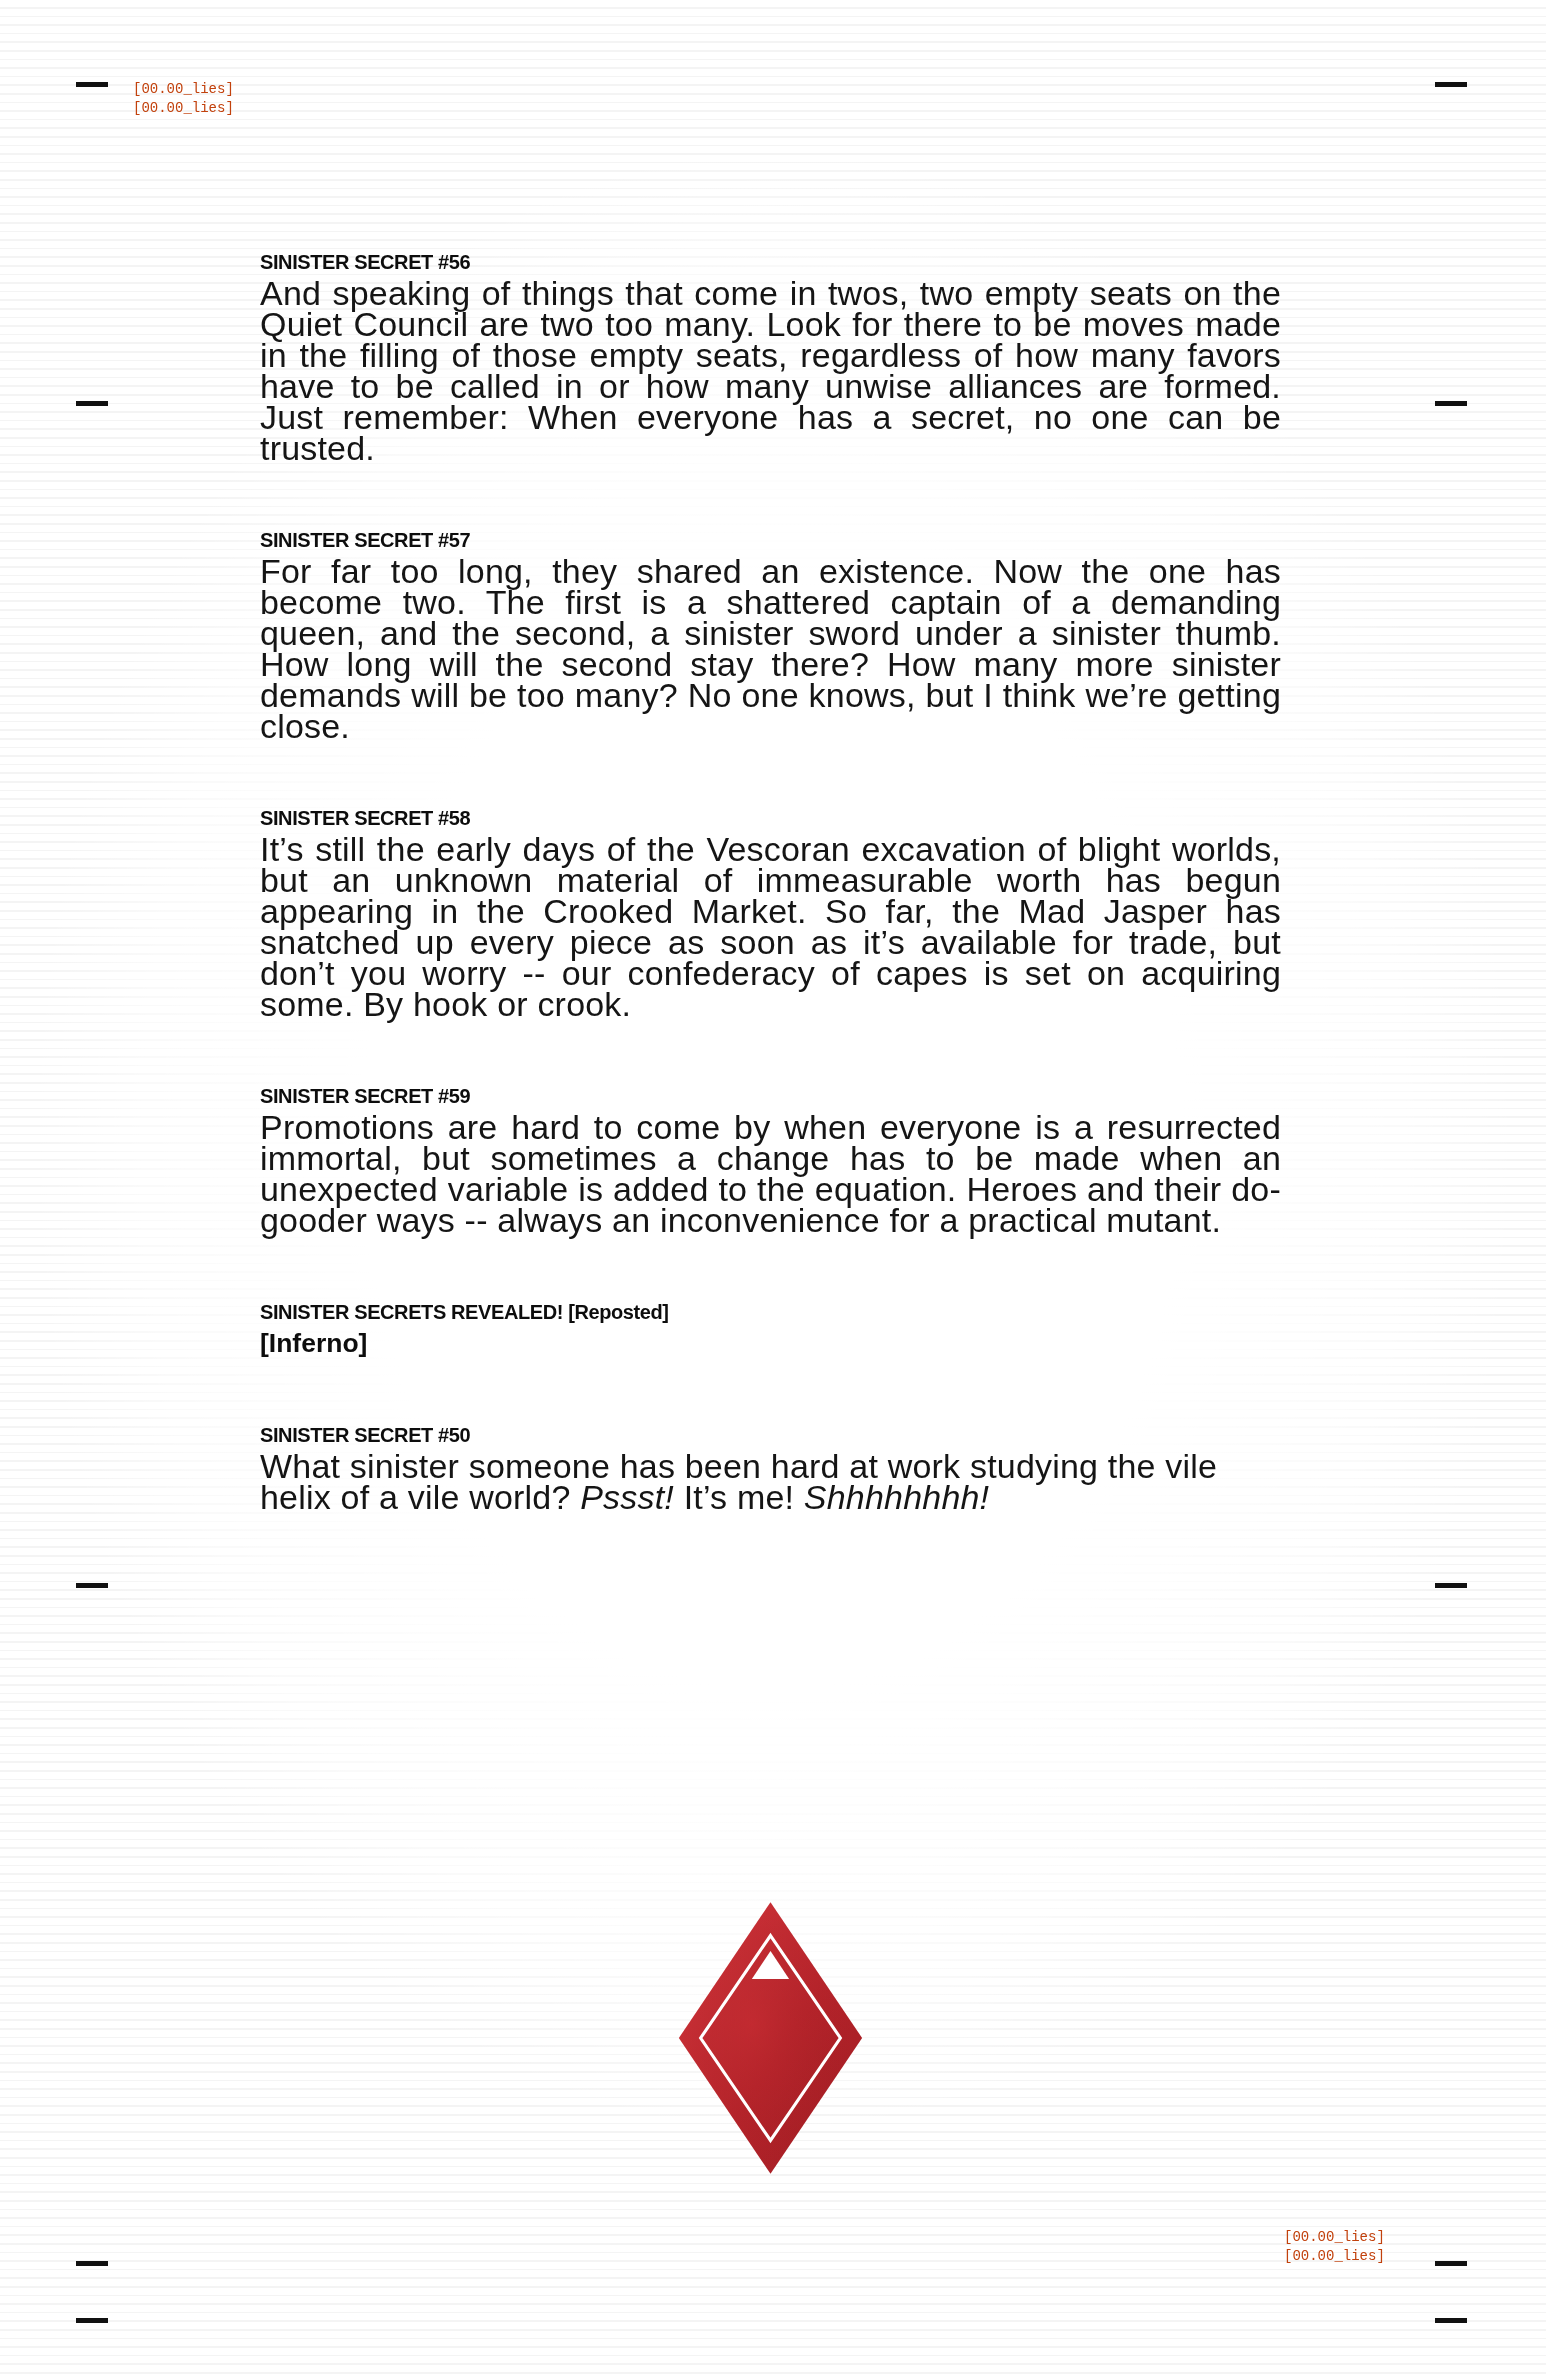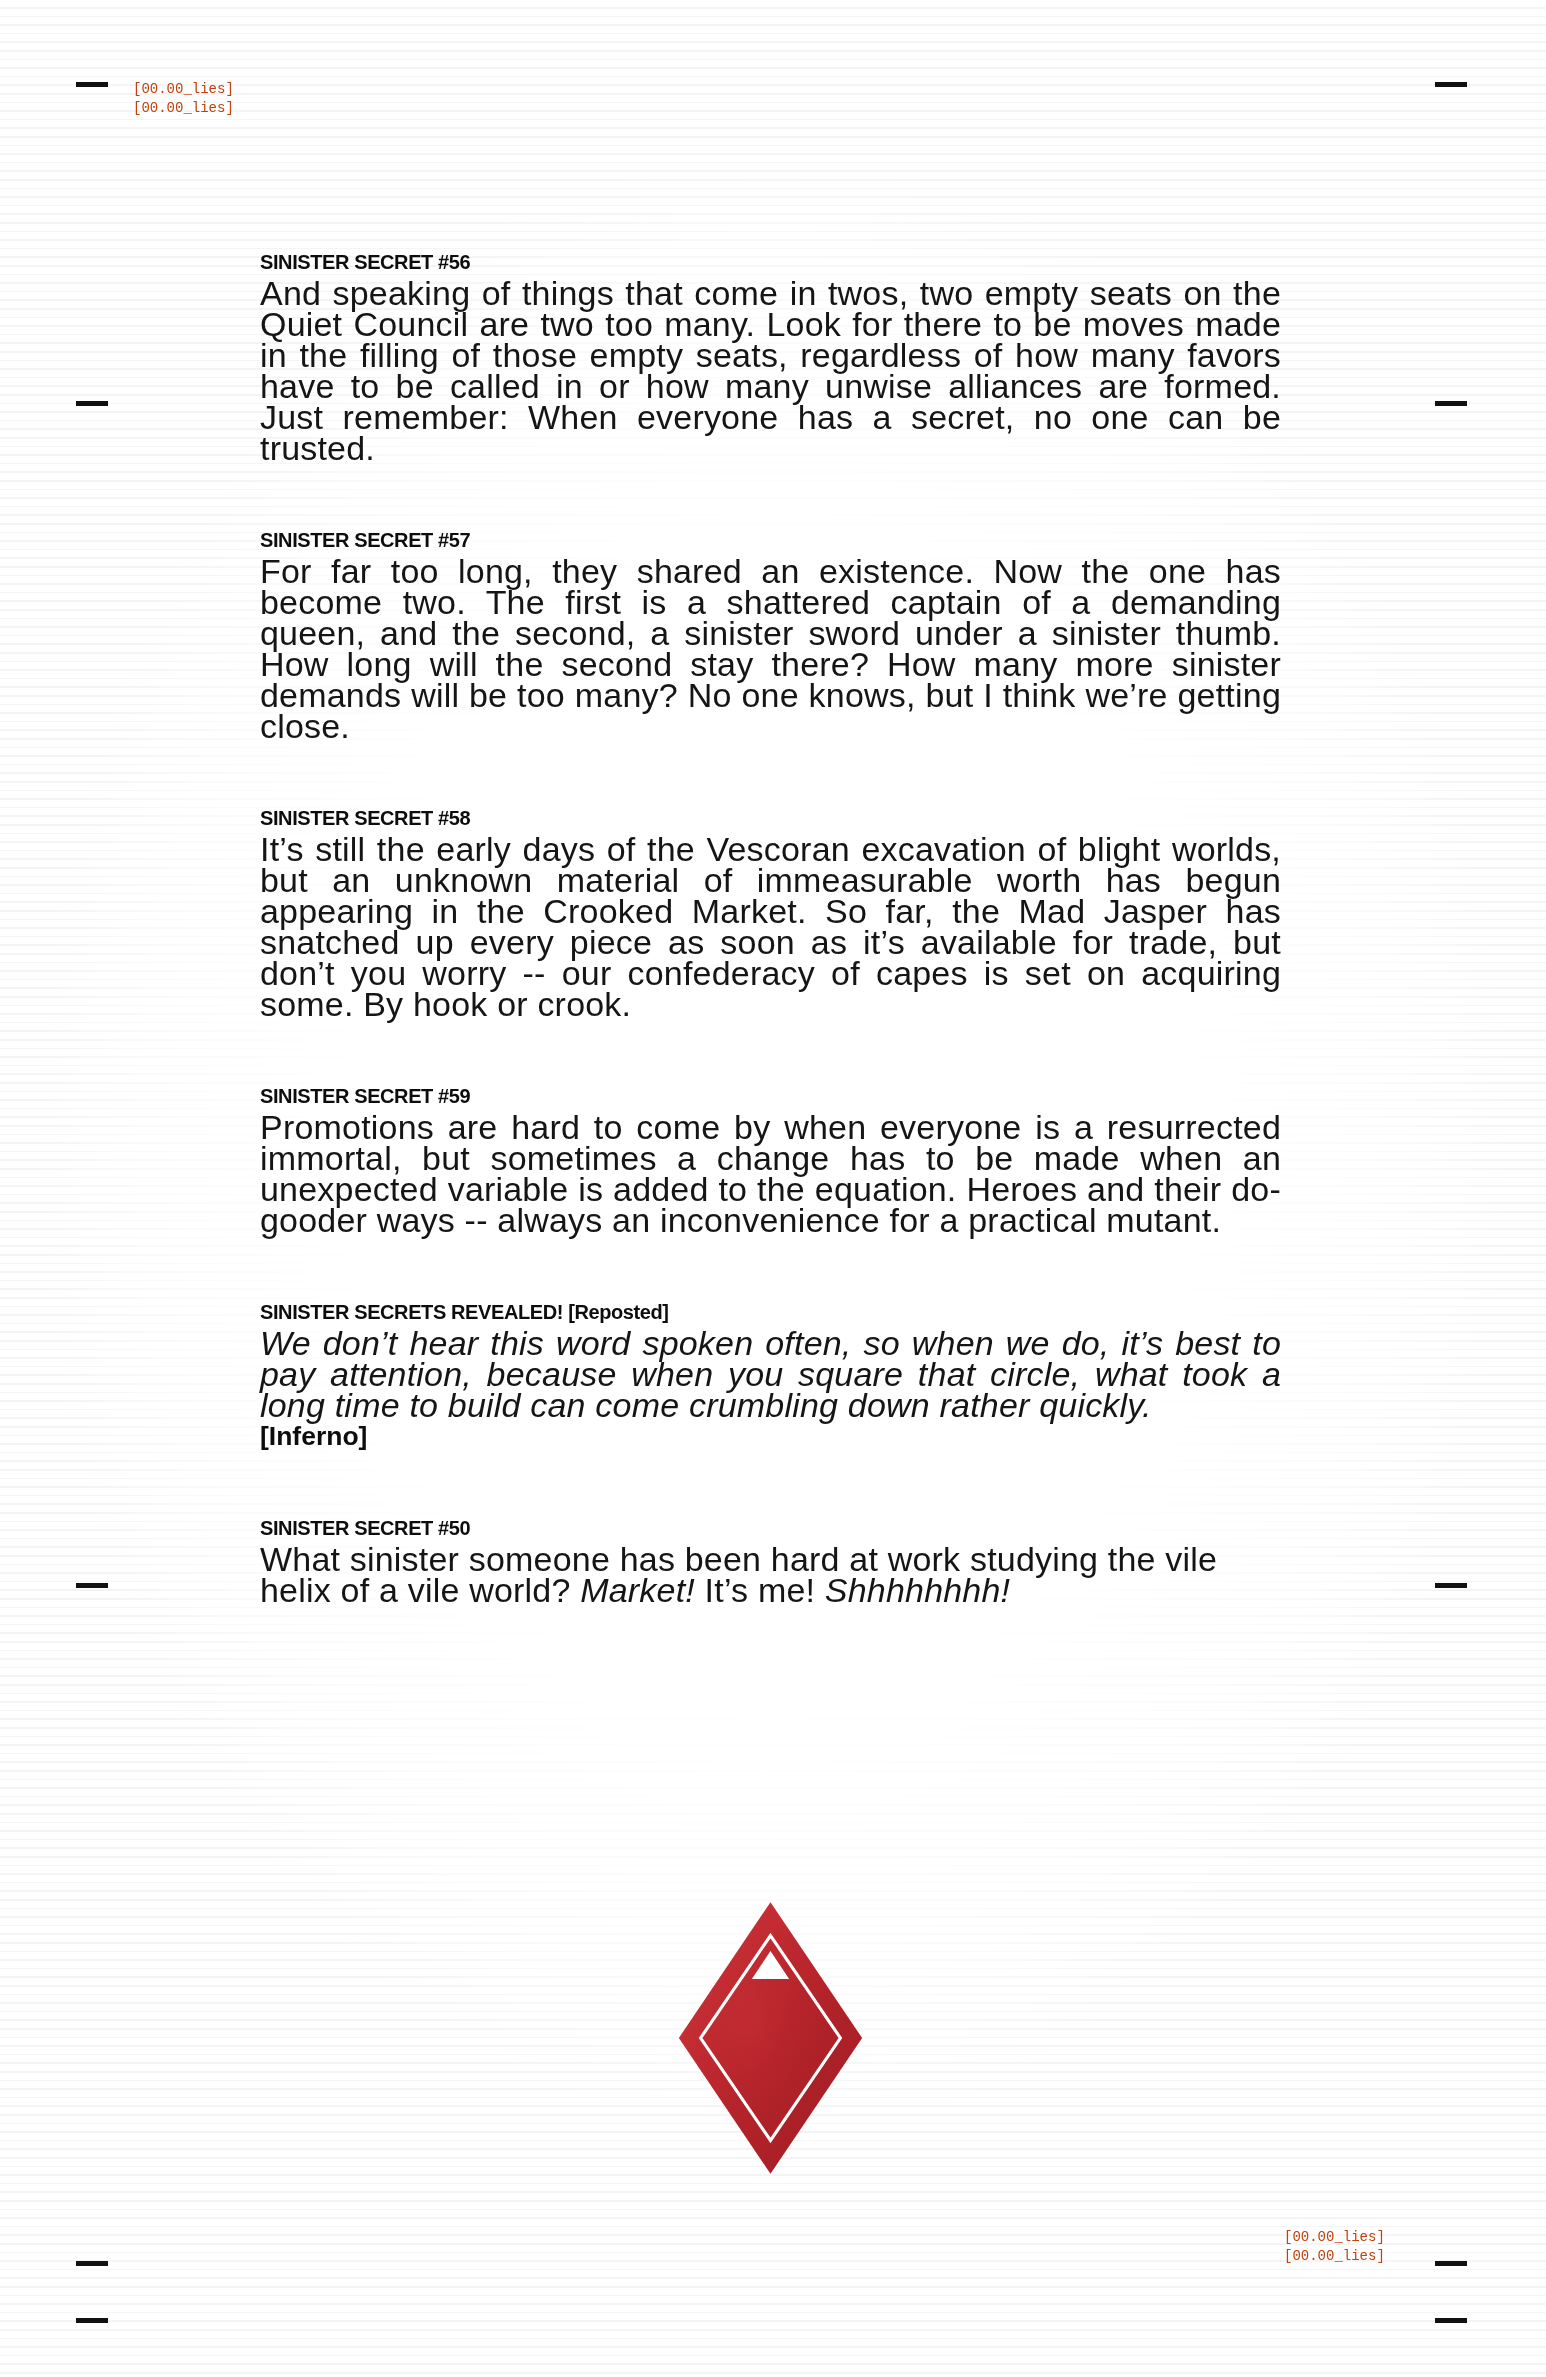--- a/index.html
+++ b/index.html
@@ -78,27 +78,26 @@
     <div class="body">It’s still the early days of the Vescoran excavation of blight worlds, but an unknown material of immeasurable worth has begun appearing in the Crooked Market. So far, the Mad Jasper has snatched up every piece as soon as it’s available for trade, but don’t you worry -- our confederacy of capes is set on acquiring some. By hook or crook.</div>
   </div>
 
   <div class="section">
     <div class="heading">SINISTER SECRET #59</div>
     <div class="body">Promotions are hard to come by when everyone is a resurrected immortal, but sometimes a change has to be made when an unexpected variable is added to the equation. Heroes and their do-gooder ways -- always an inconvenience for a practical mutant.</div>
   </div>
 
   <div class="section">
     <div class="heading">SINISTER SECRETS REVEALED! [Reposted]</div>
-    <div class="body italic">We don’t hear this word spoken often, so when we do, it’s best to pay attention, because when you square that circle, what took a long time to build can come crumbling down rather quickly.</div>
     <div class="sub-heading">[Inferno]</div>
   </div>
 
   <div class="section">
     <div class="heading">SINISTER SECRET #50</div>
-    <div class="body" style="text-align:left"><span>What sinister someone has been hard at work studying the vile helix of a vile world? </span><span class="emph">Market!</span><span> It’s me! </span><span class="emph">Shhhhhhhh!</span></div>
+    <div class="body" style="text-align:left"><span>What sinister someone has been hard at work studying the vile helix of a vile world? </span><span class="emph">Pssst!</span><span> It’s me! </span><span class="emph">Shhhhhhhh!</span></div>
   </div>
 </div>
 
 <div class="diamond-wrap">
   <svg width="191" height="280" viewBox="0 0 246 360">
     <defs>
       <linearGradient id="redgrad" x1="0" y1="0" x2="1" y2="1">
         <stop offset="0%" stop-color="#dc3a40"></stop>
         <stop offset="55%" stop-color="#b8242b"></stop>
         <stop offset="100%" stop-color="#9a1b21"></stop>

